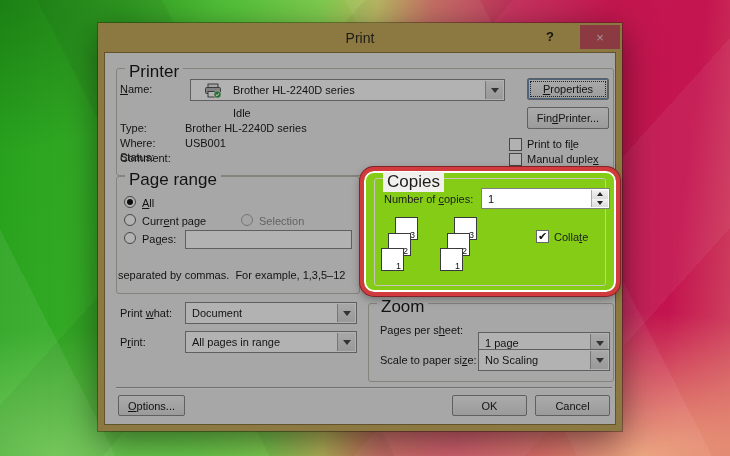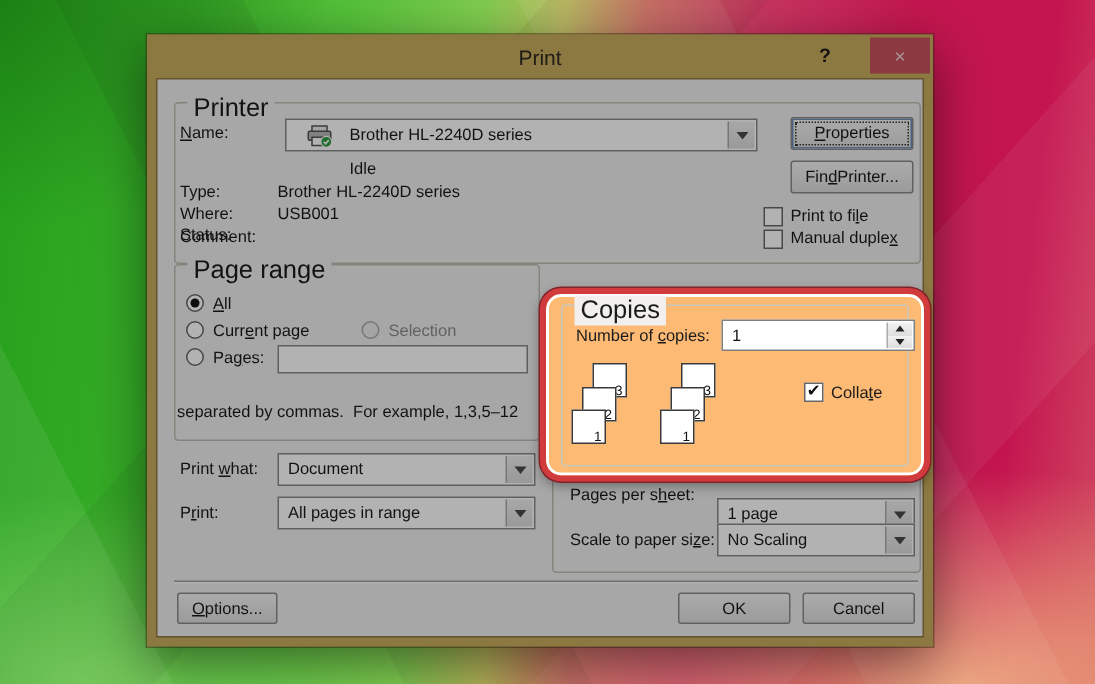--- a/index.html
+++ b/index.html
@@ -45,22 +45,22 @@
   .chev{width:0;height:0;border-left:4px solid transparent;border-right:4px solid transparent;border-top:5px solid #4a4a4a;}
   .cb{position:absolute;width:13px;height:13px;background:#fff;border:1px solid #666;box-sizing:border-box;
     display:flex;align-items:center;justify-content:center;font-size:11px;line-height:11px;color:#111;}
   .radio{position:absolute;width:12px;height:12px;border-radius:50%;background:#fff;border:1px solid #666;box-sizing:border-box;}
   .radio.checked::after{content:'';position:absolute;inset:2px;border-radius:50%;background:#141414;}
   .radio.disabled{border-color:#a8a8a8;background:#ececec;}
   .disabled-text{color:#8d8d8d;}
   .field{position:absolute;background:#fff;border:1px solid #898989;box-sizing:border-box;}
   .sep{position:absolute;border-top:1px solid #9f9f9f;border-bottom:1px solid #fdfdfd;height:0;}
   
-  .copies-panel{position:absolute;left:262px;top:169px;width:252px;height:121px;z-index:10;
-    background:#fdba74;border:4px solid #d13b3e;border-radius:14px;
+  .copies-panel{position:absolute;left:262px;top:144px;width:252px;height:121px;z-index:10;
+    background:#84cc16;border:4px solid #d13b3e;border-radius:14px;
     box-shadow:0 0 0 1px #832329, inset 0 0 0 2px #ffffff, 0 3px 8px rgba(0,0,0,0.35);}
   .copies-panel .grp-label{background:#f1f0ed;}
   .spin{position:absolute;background:#fff;border:1px solid #7f7f7f;box-sizing:border-box;}
   .spin .val{position:absolute;left:6px;top:0;bottom:0;display:flex;align-items:center;font-size:11px;color:#111;}
   .spin .btns{position:absolute;right:1px;top:1px;bottom:1px;width:16px;border-left:1px solid #aaa;}
   .spin .sb{position:absolute;left:0;right:0;height:50%;background:linear-gradient(#f2f2f2,#ddd);
     display:flex;align-items:center;justify-content:center;}
   .spin .sb.up{top:0;border-bottom:1px solid #bbb;}
   .spin .sb.down{bottom:0;}
   .tri-up{width:0;height:0;border-left:3px solid transparent;border-right:3px solid transparent;border-bottom:4px solid #222;}

